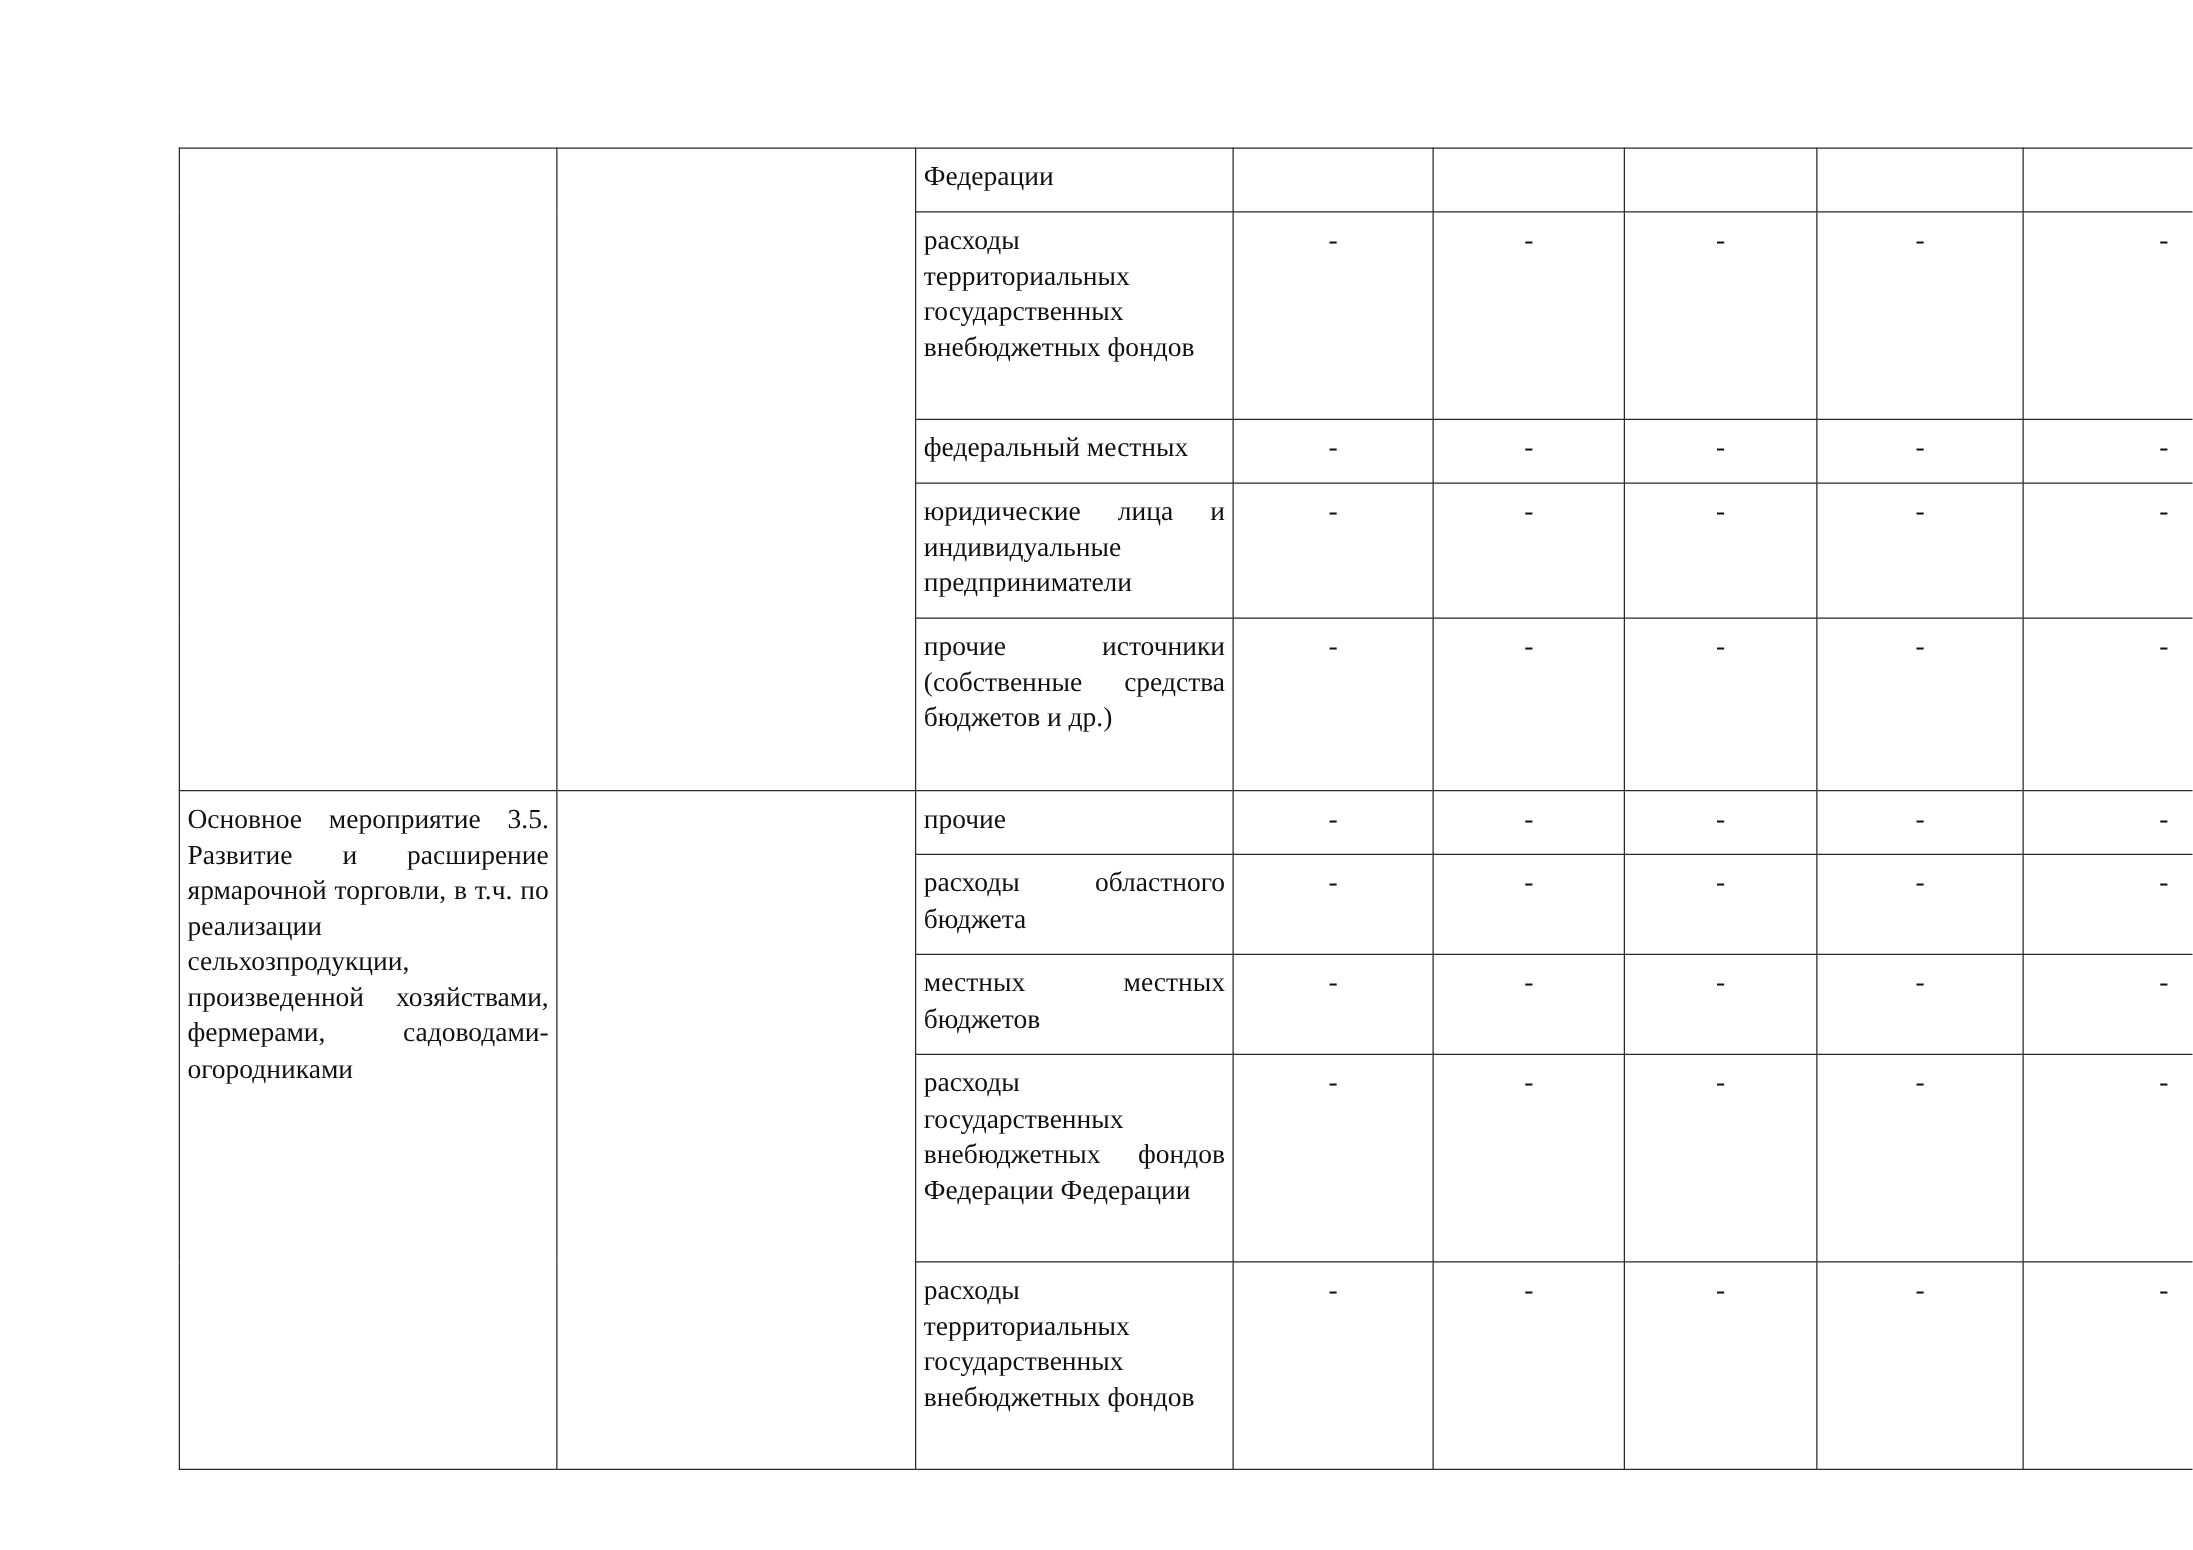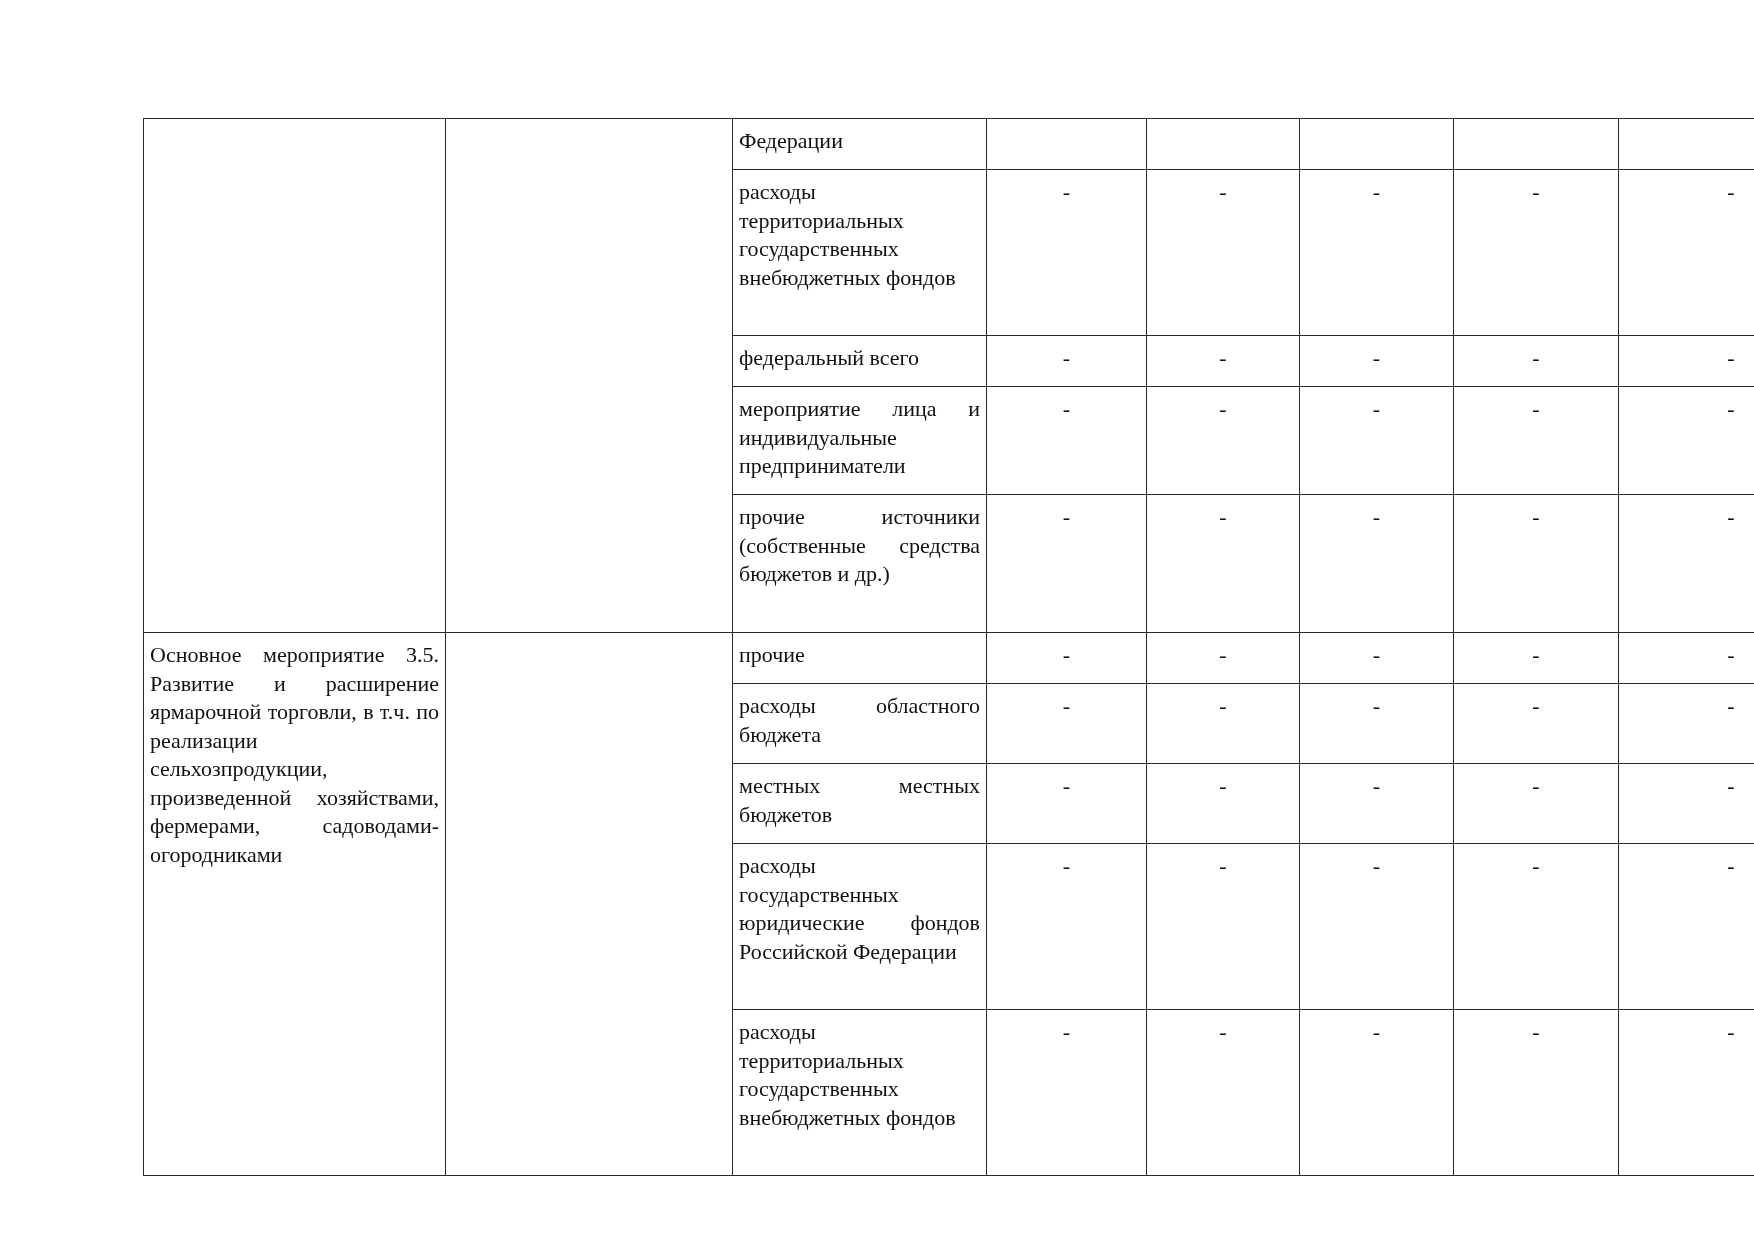--- a/index.html
+++ b/index.html
@@ -51,29 +51,29 @@
       </tr>
       <tr style="height:166px">
         <td class="source">расходы территориальных государственных внебюджетных фондов</td>
         <td class="val">-</td>
         <td class="val">-</td>
         <td class="val">-</td>
         <td class="val">-</td>
         <td class="val">-</td>
       </tr>
       <tr style="height:51px">
-        <td class="source">федеральный всего</td>
+        <td class="source">федеральный местных</td>
         <td class="val">-</td>
         <td class="val">-</td>
         <td class="val">-</td>
         <td class="val">-</td>
         <td class="val">-</td>
       </tr>
       <tr style="height:108px">
-        <td class="source">мероприятие лица и индивидуальные предприниматели</td>
+        <td class="source">юридические лица и индивидуальные предприниматели</td>
         <td class="val">-</td>
         <td class="val">-</td>
         <td class="val">-</td>
         <td class="val">-</td>
         <td class="val">-</td>
       </tr>
       <tr style="height:138px">
         <td class="source">прочие источники (собственные средства бюджетов и др.)</td>
         <td class="val">-</td>
         <td class="val">-</td>
@@ -102,21 +102,21 @@
       </tr>
       <tr style="height:80px">
         <td class="source">местных местных бюджетов</td>
         <td class="val">-</td>
         <td class="val">-</td>
         <td class="val">-</td>
         <td class="val">-</td>
         <td class="val">-</td>
       </tr>
       <tr style="height:166px">
-        <td class="source">расходы государственных юридические фондов Российской Федерации</td>
+        <td class="source">расходы государственных внебюджетных фондов Федерации Федерации</td>
         <td class="val">-</td>
         <td class="val">-</td>
         <td class="val">-</td>
         <td class="val">-</td>
         <td class="val">-</td>
       </tr>
       <tr style="height:166px">
         <td class="source">расходы территориальных государственных внебюджетных фондов</td>
         <td class="val">-</td>
         <td class="val">-</td>

